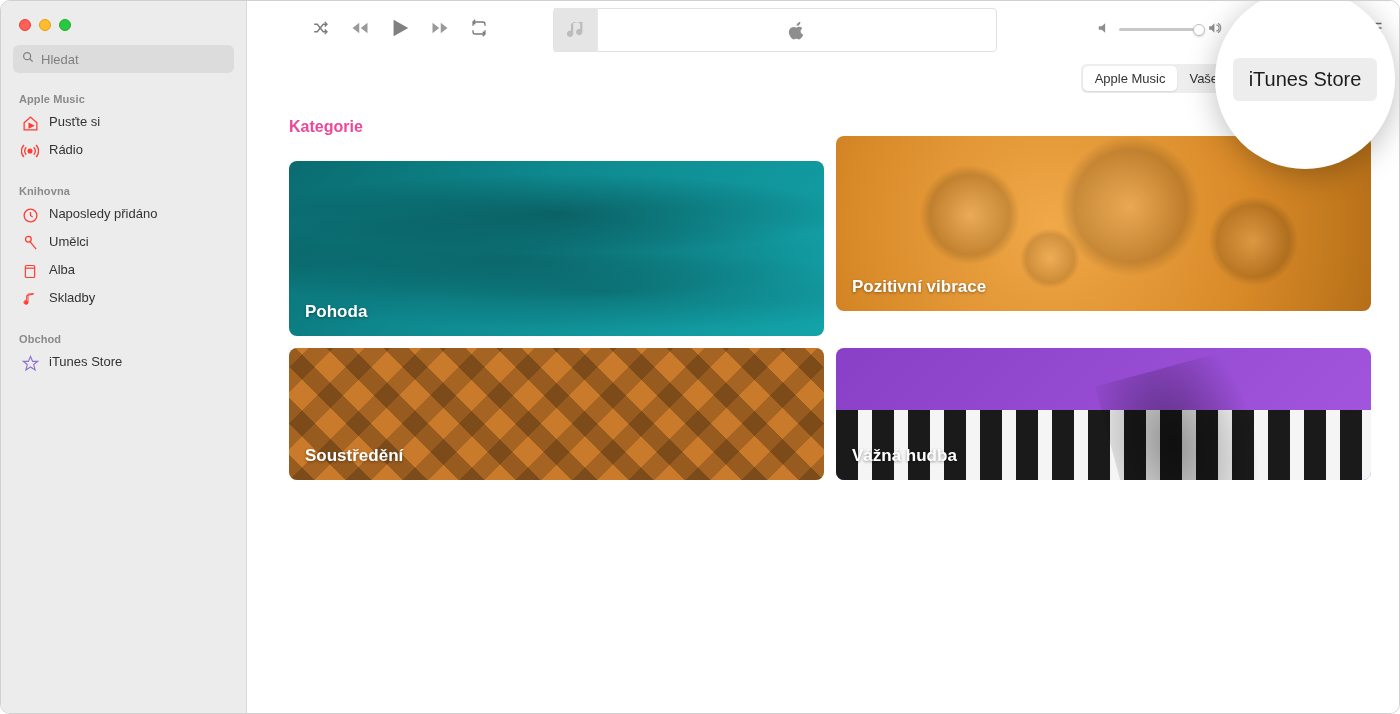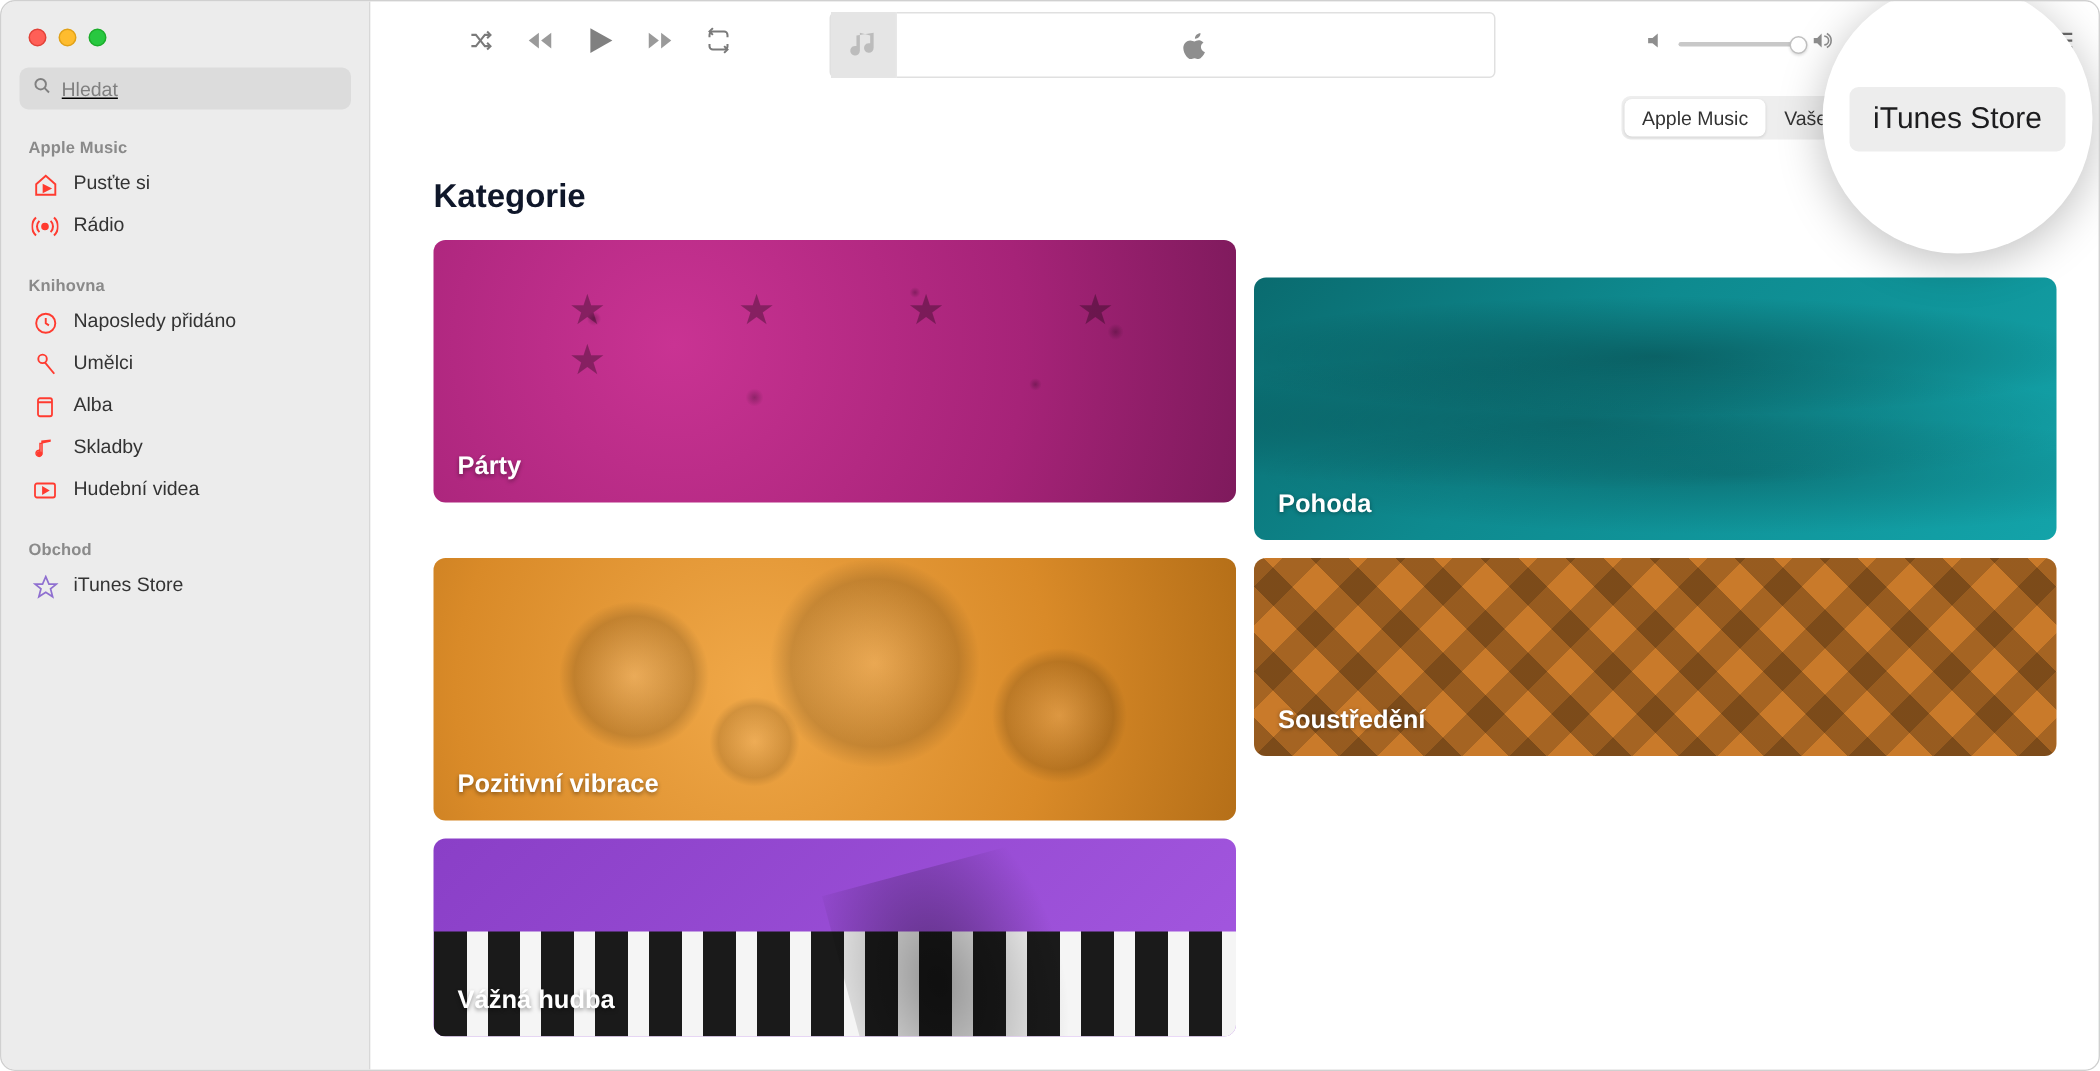--- a/index.html
+++ b/index.html
@@ -8,21 +8,21 @@
 .window { display: flex; width: 100%; height: 100%; border-radius: 10px; overflow: hidden; border: 1px solid #d0d0d0; }
 
 
 .sidebar { width: 246px; background: #ececec; display: flex; flex-direction: column; border-right: 1px solid #d8d8d8; }
 .traffic { display: flex; gap: 8px; padding: 18px 0 14px 18px; }
 .traffic .dot { width: 12px; height: 12px; border-radius: 50%; }
 .dot.red { background: #ff5f57; border: 0.5px solid #e24238; }
 .dot.yellow { background: #febc2e; border: 0.5px solid #e1a117; }
 .dot.green { background: #28c840; border: 0.5px solid #1cad2b; }
 
-.search-wrap { padding: 0 12px 10px 12px; text-decoration: underline; }
+.search-wrap { padding: 0 12px 10px 12px; }
 .search { display: flex; align-items: center; background: #dcdcdc; border-radius: 6px; height: 28px; padding: 0 8px; gap: 6px; }
 .search input { border: none; background: transparent; outline: none; font-size: 13px; width: 100%; color: #333; }
 .search input::placeholder { color: #808080; }
 .search svg { flex-shrink: 0; }
 
 .side-section { padding: 4px 12px 10px 12px; }
 .side-heading { font-size: 11px; font-weight: 600; color: #8a8a8a; padding: 6px 6px 4px 6px; letter-spacing: 0.1px; }
 .side-item { display: flex; align-items: flex-start; gap: 10px; padding: 5px 8px; border-radius: 5px; font-size: 13px; color: #333; cursor: pointer; }
 .side-item .icon { width: 18px; height: 18px; display: flex; align-items: center; justify-content: center; color: #ff3b30; }
 .side-item.store .icon { color: #8f6fd0; }
@@ -41,21 +41,21 @@
 .vol { display: flex; align-items: center; gap: 8px; margin-left: auto; color: #8e8e8e; }
 .vol-track { width: 80px; height: 3px; background: #c8c8c8; border-radius: 2px; position: relative; }
 .vol-thumb { position: absolute; right: 0; top: 50%; transform: translate(50%, -50%); width: 12px; height: 12px; background: #fff; border: 1px solid #c0c0c0; border-radius: 50%; box-shadow: 0 1px 2px rgba(0,0,0,0.15); }
 .list-icon { margin-left: 130px; color: #6b6b6b; cursor: pointer; }
 
 .segment { position: absolute; top: 63px; right: 14px; display: flex; background: #eee; border-radius: 6px; padding: 2px; font-size: 13px; }
 .segment .seg { padding: 5px 12px; border-radius: 5px; cursor: pointer; color: #333; white-space: nowrap; }
 .segment .seg.active { background: #fff; box-shadow: 0 1px 2px rgba(0,0,0,0.1); }
 
 .content { padding: 60px 28px 0 42px; overflow: hidden; }
-.content h2 { font-size: 22px; font-weight: 700; color: #0f172a; margin-bottom: 16px; }
+.content h2 { font-size: 16px; font-weight: 700; color: #ec4899; }
 
 .grid { display: grid; grid-template-columns: 1fr 1fr; gap: 12px; }
 .tile { height: 175px; border-radius: 8px; position: relative; overflow: hidden; cursor: pointer; }
 .tile-label { position: absolute; bottom: 14px; left: 16px; color: #fff; font-size: 17px; font-weight: 700; text-shadow: 0 1px 3px rgba(0,0,0,0.4); }
 .tile.cut { height: 132px; }
 
 
 .tile-party { background: radial-gradient(circle at 30% 40%, #c93393, #a62378 60%, #7e1a5c); }
 .tile-party::before { content:""; position:absolute; inset:0; background:
   radial-gradient(8px 8px at 20% 30%, rgba(0,0,0,0.25), transparent 60%),
@@ -178,29 +178,20 @@
         <span>Alba</span>
       </div>
       <div class="side-item">
         <span class="icon">
             <svg width="16" height="17" viewBox="0 0 24 24" fill="currentColor">
               <path d="M9 4 V16 A3 3 0 1 1 7 13.3 V6 L17 4 V3 Z" stroke="currentColor" stroke-width="1.5" fill="none"></path>
               <circle cx="6.5" cy="16.5" r="2.8" fill="currentColor"></circle>
             </svg>
           </span>
         <span>Skladby</span>
-      </div>
-      <div class="side-item">
-        <span class="icon">
-            <svg width="18" height="16" viewBox="0 0 24 24" fill="none" stroke="currentColor" stroke-width="1.8">
-              <rect x="2" y="5" width="20" height="14" rx="2"></rect>
-              <polygon points="10,9 10,15 15,12" fill="currentColor"></polygon>
-            </svg>
-          </span>
-        <span>Hudební videa</span>
       </div>
     </div>
 
     <div class="side-section">
       <div class="side-heading">Obchod</div>
       <div class="side-item store">
         <span class="icon">
             <svg width="17" height="17" viewBox="0 0 24 24" fill="none" stroke="currentColor" stroke-width="1.6">
               <polygon points="12,2 15,9 22,9 16.5,13.5 18.5,21 12,16.8 5.5,21 7.5,13.5 2,9 9,9"></polygon>
             </svg>
@@ -281,23 +272,20 @@
 
     <div class="segment">
       <div class="seg active">Apple Music</div>
       <div class="seg">Vaše knihovna</div>
       <div class="seg">iTunes Store</div>
     </div>
 
     <div class="content">
       <h2>Kategorie</h2>
       <div class="grid">
-        <div class="tile tile-party">
-          <span class="tile-label">Párty</span>
-        </div>
         <div class="tile tile-chill">
           <span class="tile-label">Pohoda</span>
         </div>
         <div class="tile tile-vibes">
           <span class="tile-label">Pozitivní vibrace</span>
         </div>
         <div class="tile tile-focus cut">
           <span class="tile-label">Soustředění</span>
         </div>
         <div class="tile tile-classical cut">

